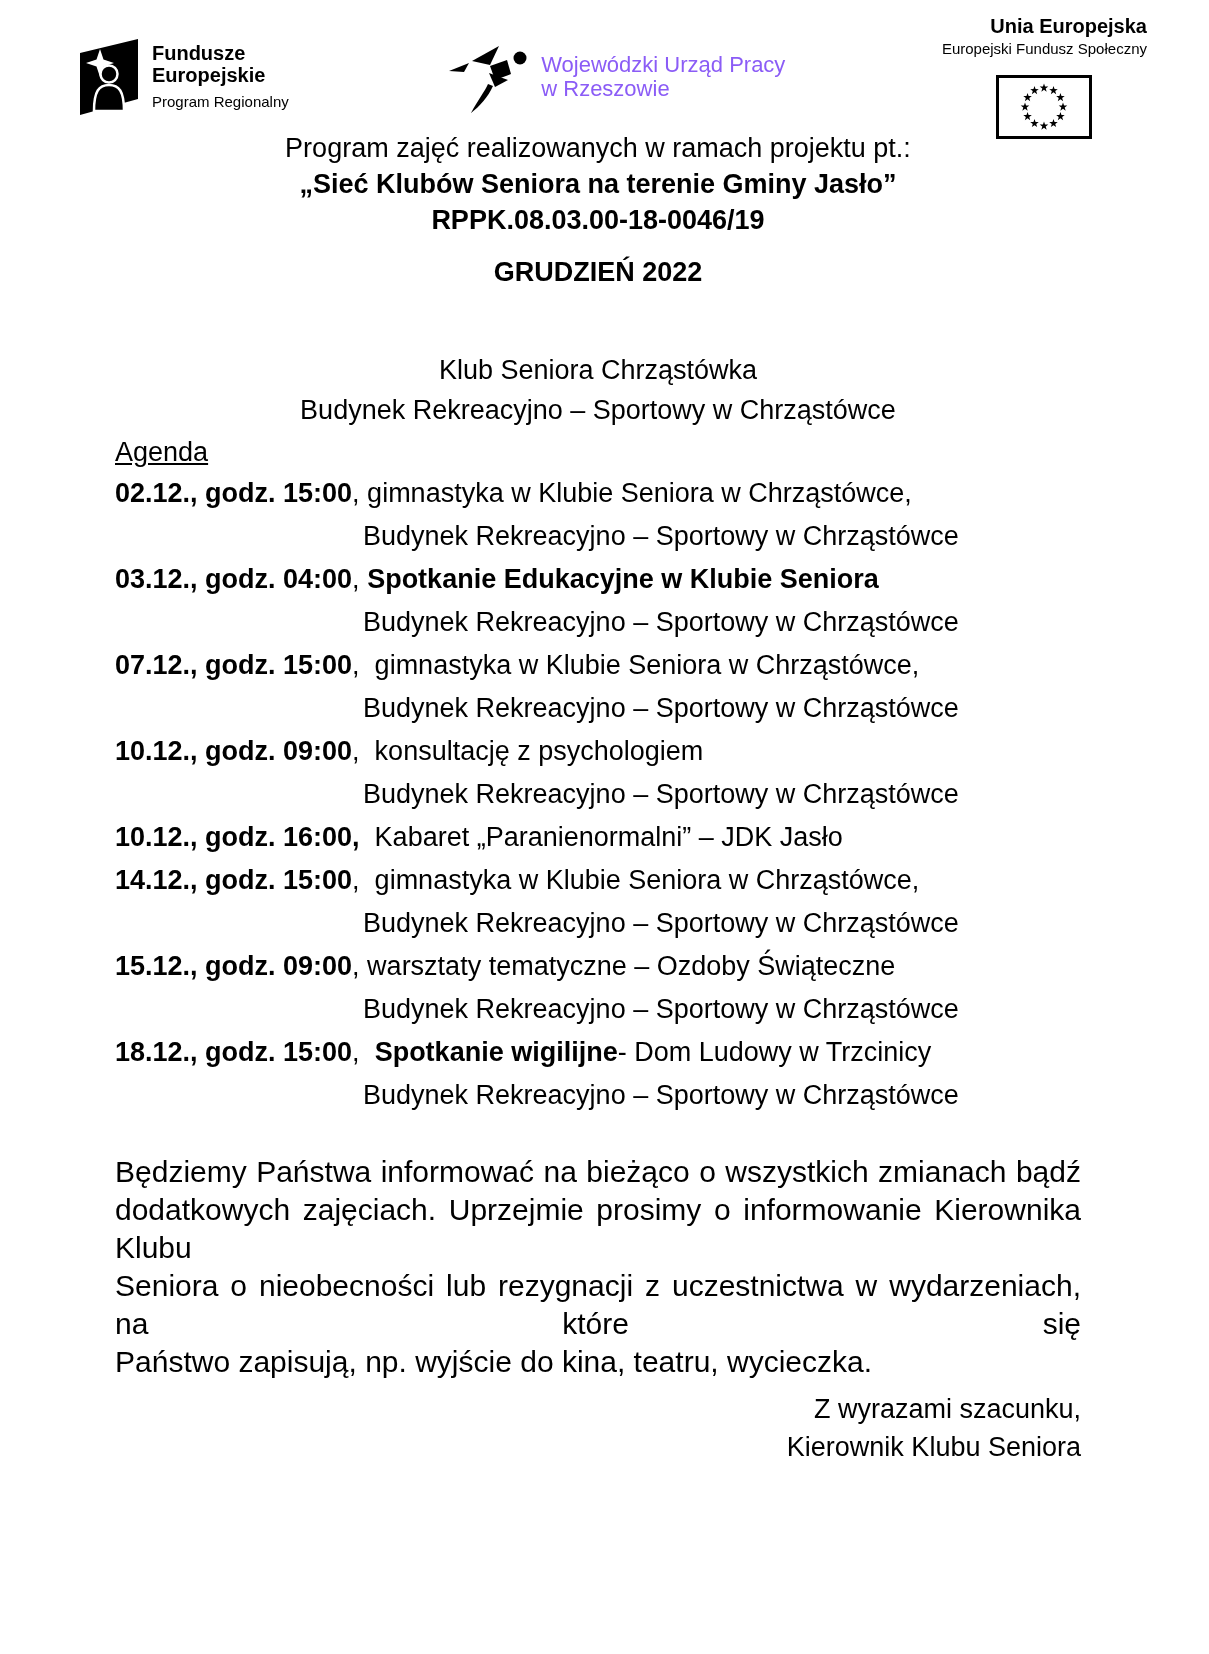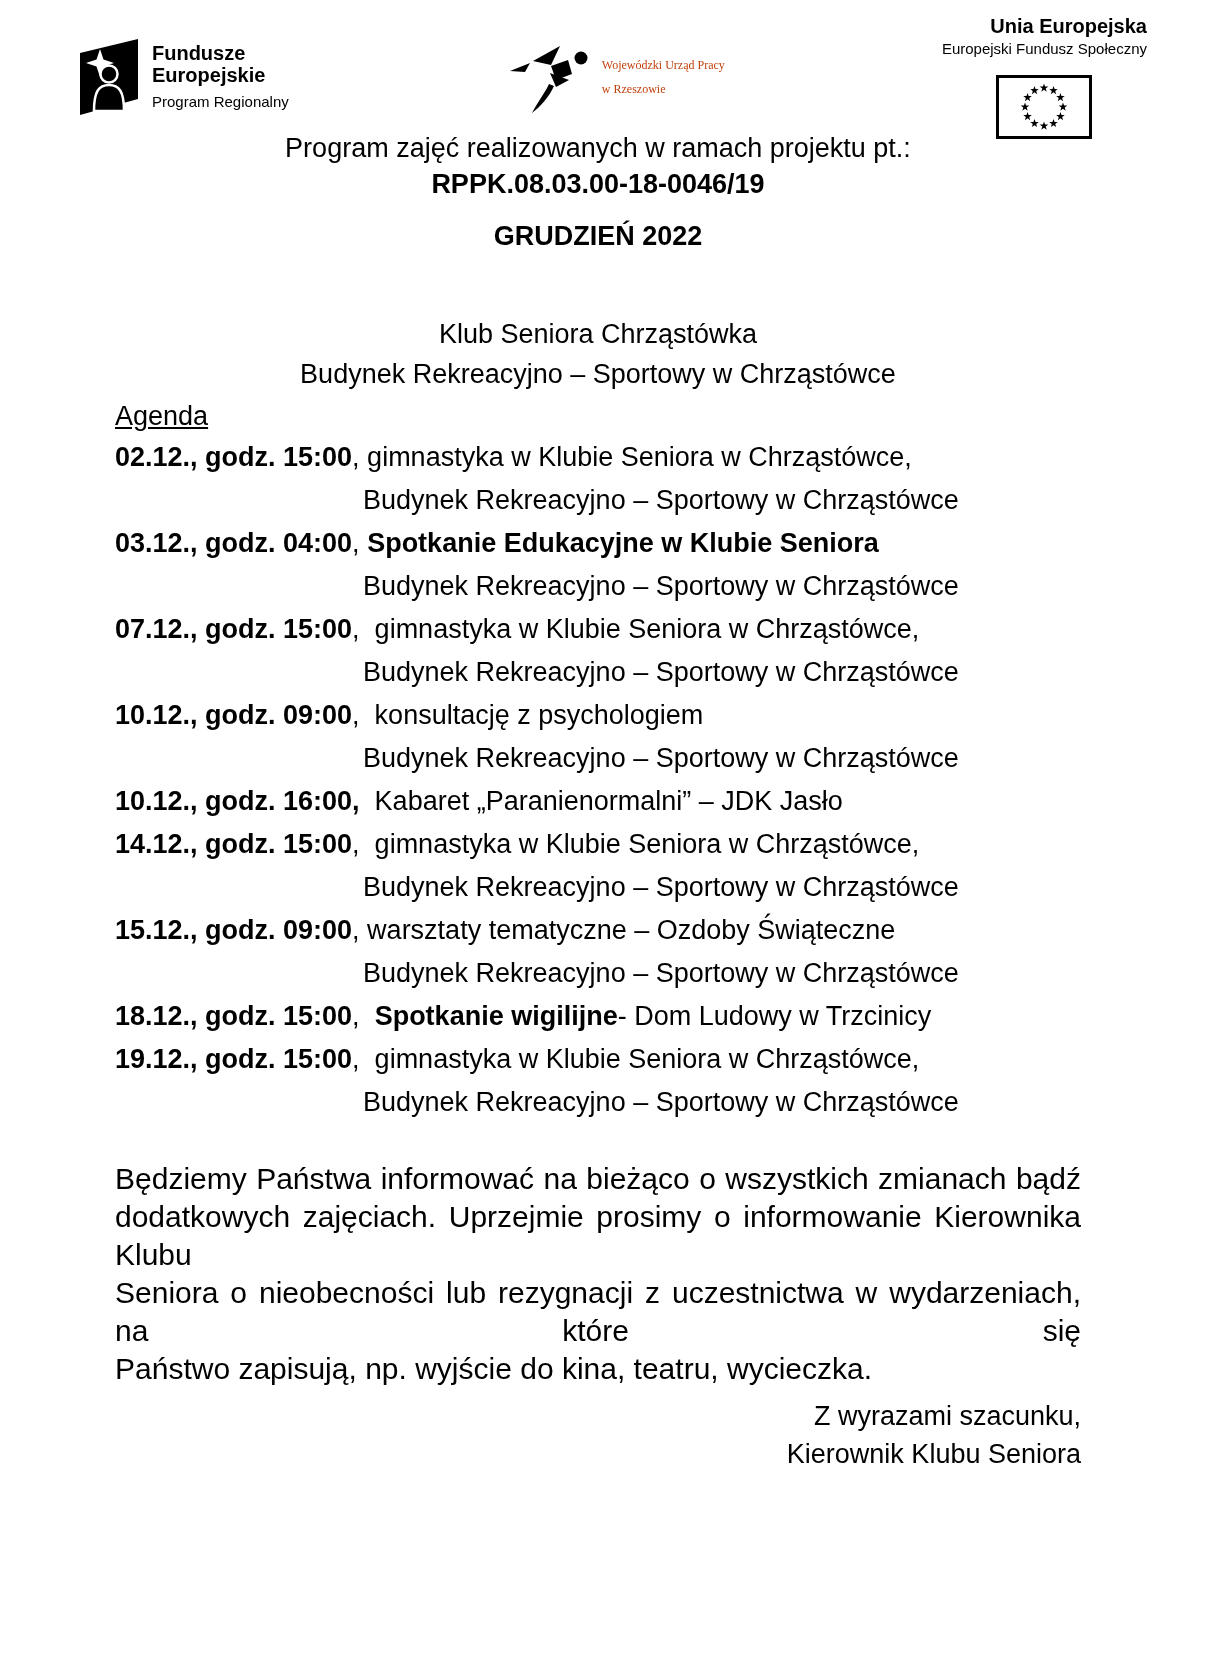--- a/index.html
+++ b/index.html
@@ -20,21 +20,21 @@
   .logo { display: flex; align-items: center; }
   .logo svg { display: block; }
 
   .fe-text { margin-left: 12px; line-height: 22px; }
   .fe-line { font-weight: bold; font-size: 20px; }
   .fe-sub  { font-size: 15px; margin-top: 5px; }
 
   .pk { flex-direction: column; }
   .pk-label { font-size: 19px; letter-spacing: 7px; margin-top: 2px; white-space: nowrap; }
 
-  .wup-text { margin-left: 10px; font-size: 12px; line-height: 24px; color: #c2410c; font-family: Liberation Serif, serif; }
+  .wup-text { margin-left: 10px; font-size: 22px; line-height: 24px; color: #8b5cf6; }
 
   .eu { gap: 16px; flex-direction: column; }
   .eu-text { text-align: right; line-height: 20px; }
   .eu-line1 { font-weight: bold; font-size: 20px; }
   .eu-line2 { font-size: 15px; margin-top: 3px; }
 
   
   .col { padding: 0 128px 0 115px; }
   .center { text-align: center; }
 
@@ -121,20 +121,21 @@
           <use href="#st" transform="translate(31.55,22.5)"></use>
           <use href="#st" transform="translate(38.5,15.55)"></use>
         </svg>
       </span>
     </div>
   </div>
 
   <div class="col">
     <div class="title-block center">
       <div>Program zajęć realizowanych w ramach projektu pt.:</div>
+      <div class="bold">„Sieć Klubów Seniora na terenie Gminy Jasło”</div>
       <div class="bold">RPPK.08.03.00-18-0046/19</div>
     </div>
     <div class="month center bold">GRUDZIEŃ 2022</div>
 
     <div class="subtitle center">
       <div>Klub Seniora Chrząstówka</div>
       <div>Budynek Rekreacyjno – Sportowy w Chrząstówce</div>
     </div>
 
     <div class="agenda-heading">Agenda</div>
@@ -173,21 +174,20 @@
       <div>
         <div><span class="bold">15.12., godz. 09:00</span><span>, warsztaty tematyczne – Ozdoby Świąteczne</span></div>
         <div class="agenda-venue">Budynek Rekreacyjno – Sportowy w Chrząstówce</div>
       </div>
 
       <div>
         <div><span class="bold">18.12., godz. 15:00</span><span>,  </span><span class="bold">Spotkanie wigilijne</span><span>- Dom Ludowy w Trzcinicy</span></div>
       </div>
 
       <div>
-        <div><span class="bold">19.12., godz. 15:00</span><span>,  gimnastyka w Klubie Seniora w Chrząstówce,</span></div>
         <div class="agenda-venue">Budynek Rekreacyjno – Sportowy w Chrząstówce</div>
       </div>
 
     </div>
 
     <div class="closing">
       <div class="para-line">Będziemy Państwa informować na bieżąco o wszystkich zmianach bądź</div>
       <div class="para-line">dodatkowych zajęciach. Uprzejmie prosimy o informowanie Kierownika Klubu</div>
       <div class="para-line">Seniora o nieobecności lub rezygnacji z uczestnictwa w wydarzeniach, na które się</div>
       <div class="para-line last">Państwo zapisują, np. wyjście do kina, teatru, wycieczka.</div>

